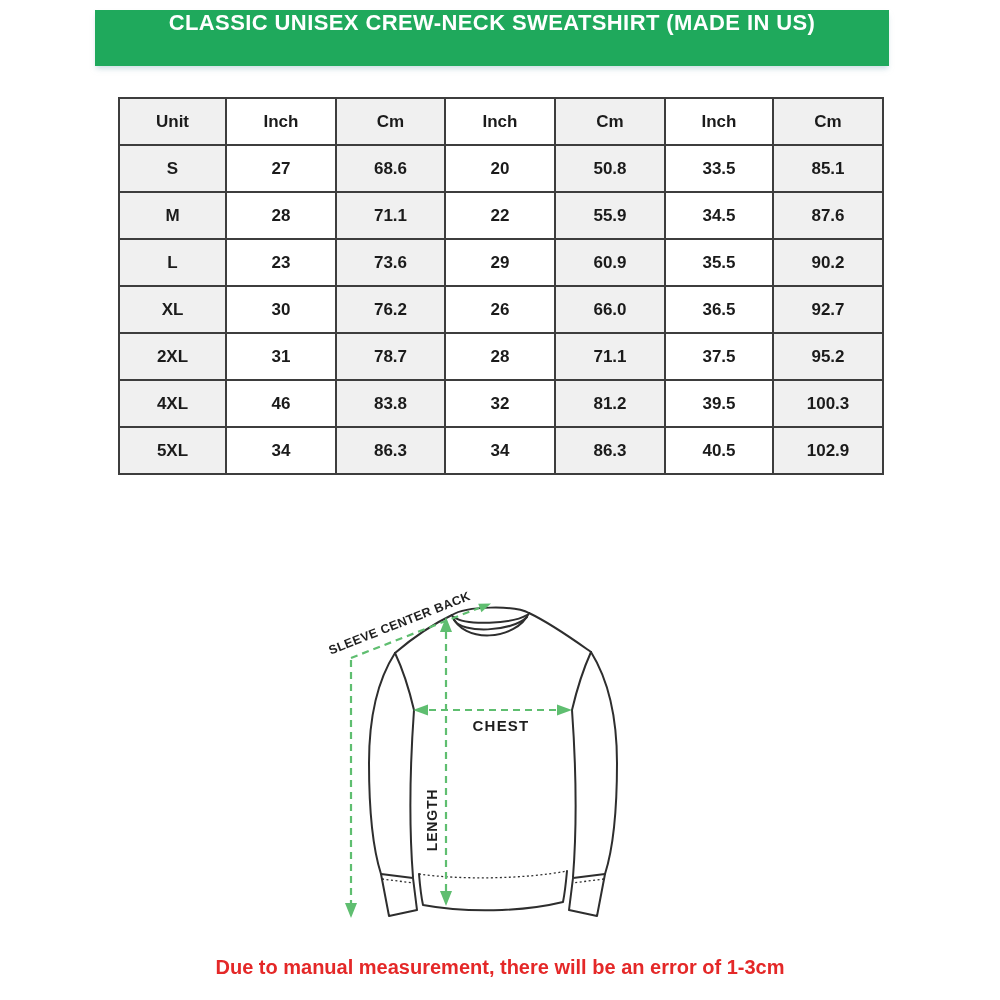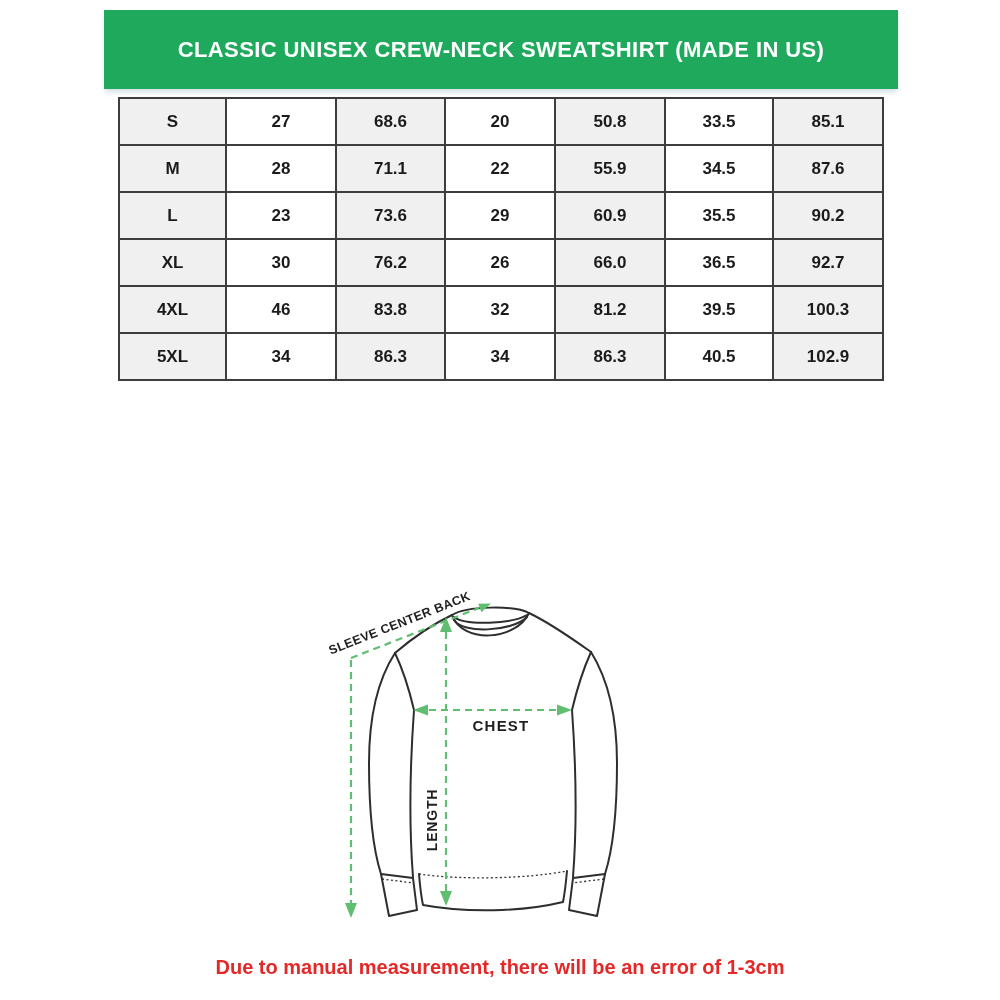--- a/index.html
+++ b/index.html
@@ -7,23 +7,23 @@
     width:1000px; height:1000px;
     background:#ffffff;
     font-family:"Liberation Sans", sans-serif;
     position:relative;
     overflow:hidden;
   }
   .page{ position:absolute; inset:0; }
 
   
   .banner{
-    position:absolute; left:104px; top:10px; width:794px; height:79px;
+    position:absolute; left:95px; top:10px; width:794px; height:56px;
     background:var(--banner-green,#1FA95C);
-    display:flex; align-items:center; justify-content:center;
+    display:flex; align-items:flex-start; justify-content:center;
     box-shadow:0 4px 5px -1px rgba(170,198,208,.55);
   }
   .banner-title{
     color:#ffffff; font-weight:bold; font-size:22px; letter-spacing:.4px;
     white-space:nowrap;
   }
 
   
   .size-table{
     position:absolute; left:118px; top:97px; width:764px;
@@ -68,20 +68,29 @@
     <colgroup>
       <col style="width:107px">
         <col style="width:110px">
         <col style="width:109px">
       <col style="width:110px">
         <col style="width:110px">
         <col style="width:108px">
         <col style="width:110px">
     </colgroup>
     <thead>
+      <tr>
+          <th class="shade">Unit</th>
+          <th>Inch</th>
+          <th class="shade">Cm</th>
+          <th>Inch</th>
+          <th class="shade">Cm</th>
+          <th>Inch</th>
+          <th class="shade">Cm</th>
+        </tr>
     </thead>
     <tbody>
         <tr>
           <td class="shade">S</td>
           <td>27</td>
           <td class="shade">68.6</td>
           <td>20</td>
           <td class="shade">50.8</td>
           <td>33.5</td>
           <td class="shade">85.1</td>
@@ -107,20 +116,29 @@
         <tr>
           <td class="shade">XL</td>
           <td>30</td>
           <td class="shade">76.2</td>
           <td>26</td>
           <td class="shade">66.0</td>
           <td>36.5</td>
           <td class="shade">92.7</td>
         </tr>
         <tr>
+          <td class="shade">2XL</td>
+          <td>31</td>
+          <td class="shade">78.7</td>
+          <td>28</td>
+          <td class="shade">71.1</td>
+          <td>37.5</td>
+          <td class="shade">95.2</td>
+        </tr>
+        <tr>
           <td class="shade">4XL</td>
           <td>46</td>
           <td class="shade">83.8</td>
           <td>32</td>
           <td class="shade">81.2</td>
           <td>39.5</td>
           <td class="shade">100.3</td>
         </tr>
         <tr>
           <td class="shade">5XL</td>

